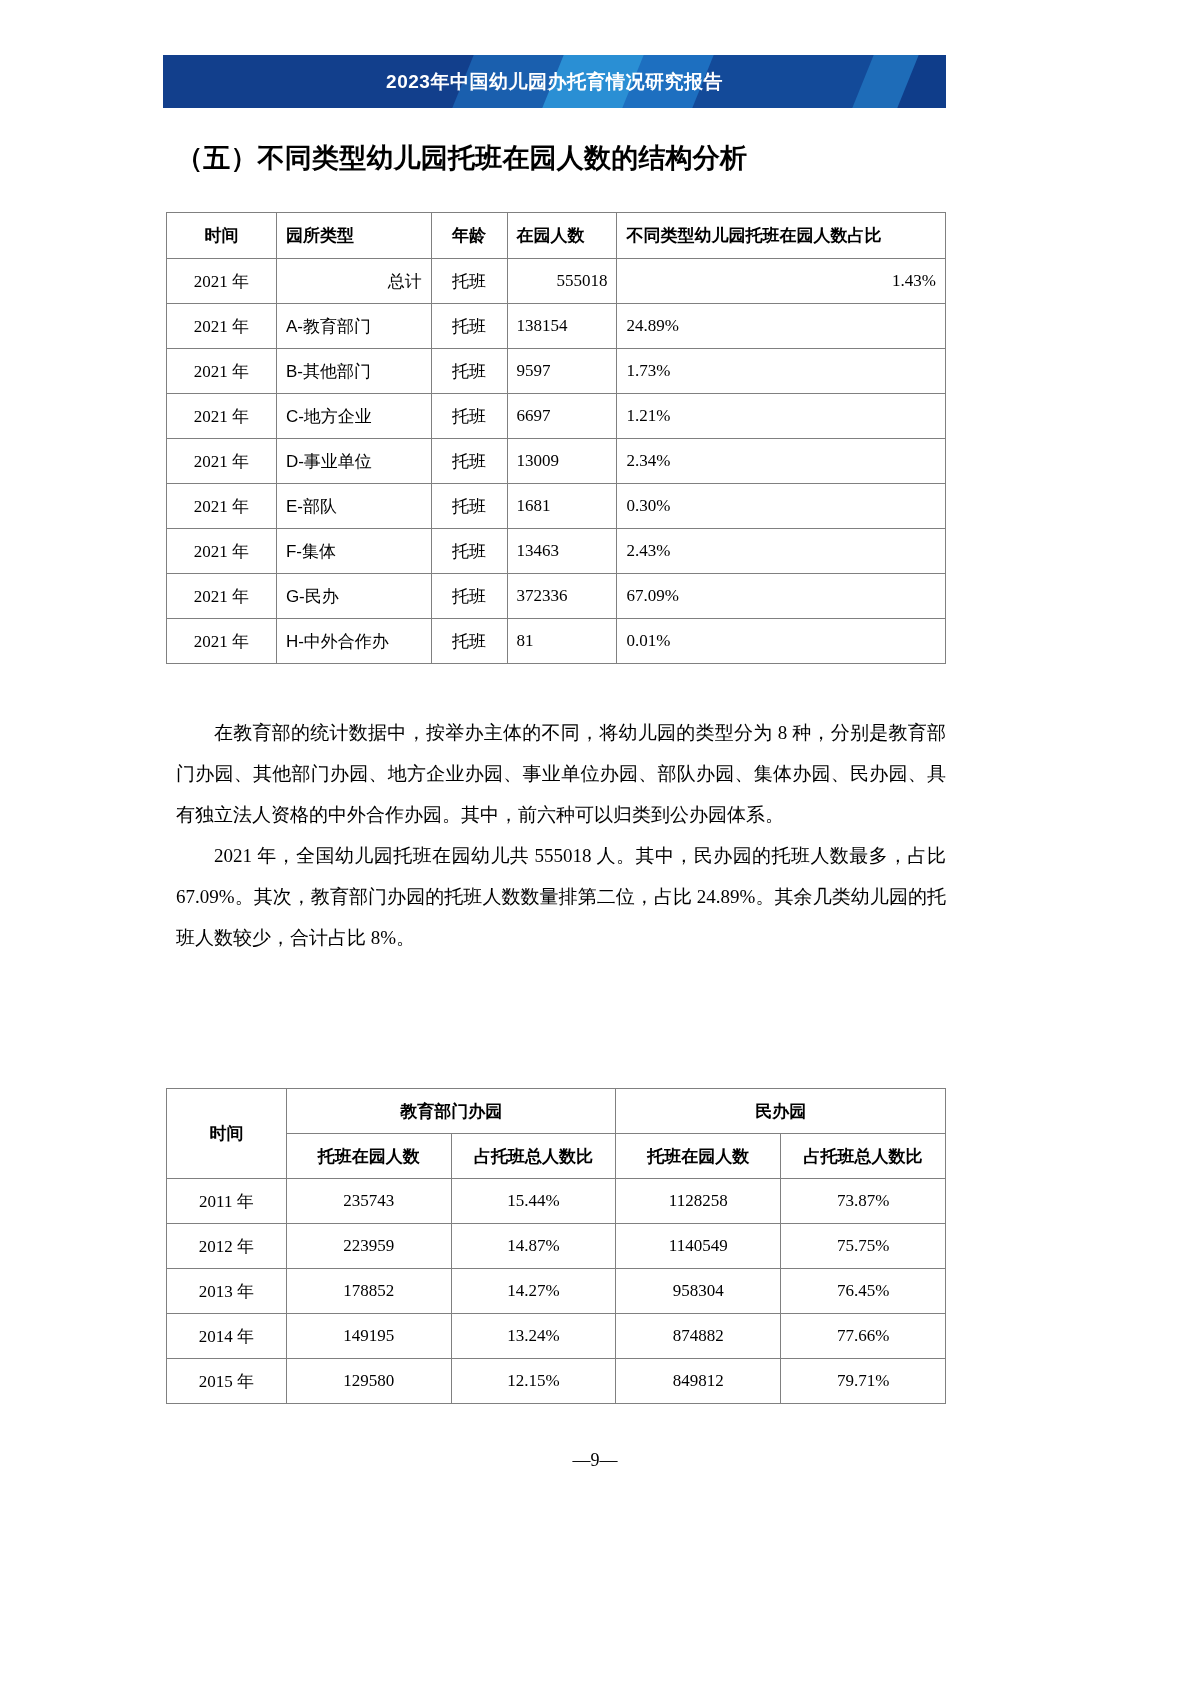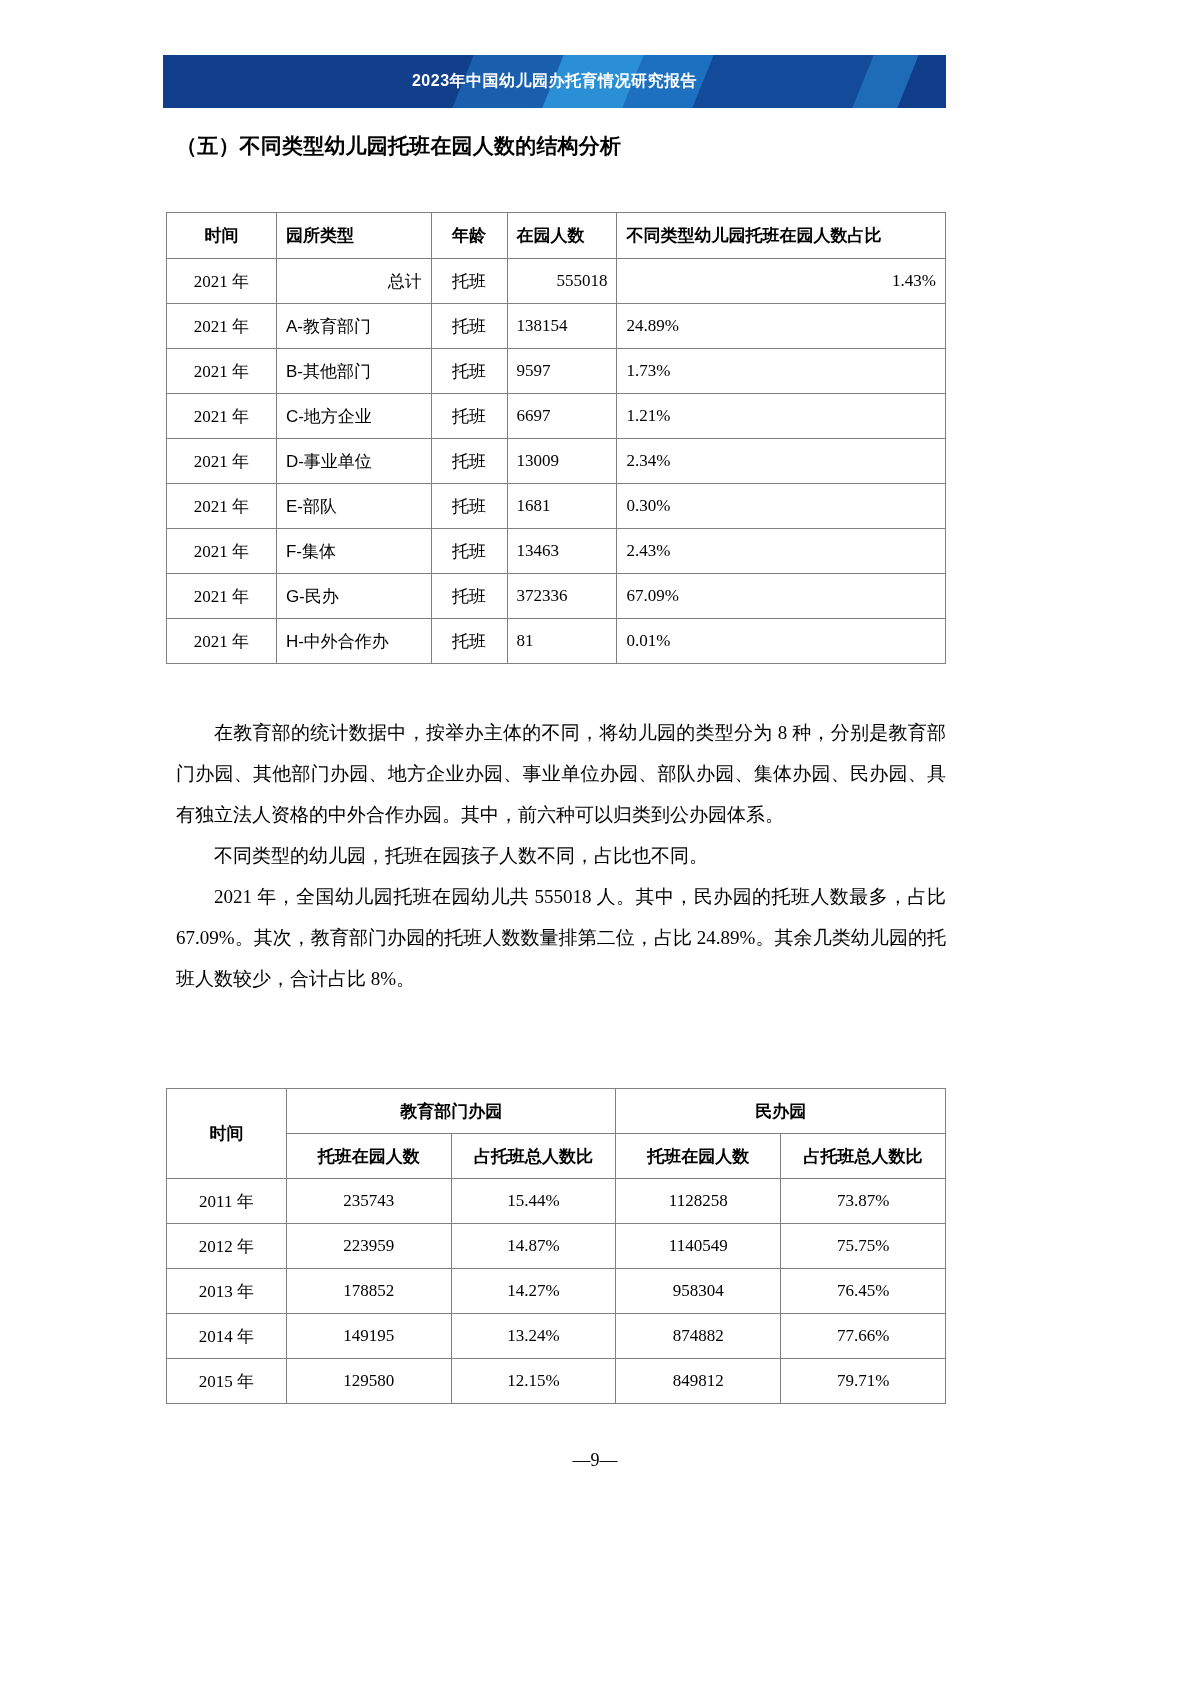--- a/index.html
+++ b/index.html
@@ -76,33 +76,33 @@
     left: 0;
     top: 0;
     width: 100%;
     height: 100%;
     display: flex;
     align-items: center;
     justify-content: center;
     color: #ffffff;
     font-family: "Liberation Sans", "DejaVu Sans", sans-serif;
     font-weight: bold;
-    font-size: 16px;
+    font-size: 19px;
     letter-spacing: 0.5px;
     white-space: nowrap;
   }
 
   
   .section-heading {
     position: absolute;
     left: 176px;
-    top: 132px;
+    top: 140px;
     font-family: "Liberation Sans", "DejaVu Sans", sans-serif;
     font-weight: bold;
-    font-size: 21px;
+    font-size: 27px;
     letter-spacing: 0.2px;
     white-space: nowrap;
   }
 
   
   table.doc-table {
     position: absolute;
     border-collapse: collapse;
     font-size: 17px;
     font-family: "Liberation Serif", "DejaVu Serif", serif;
@@ -268,21 +268,20 @@
           <td class="c-type cjk">H-中外合作办</td>
           <td class="c-age cjk">托班</td>
           <td class="c-count">81</td>
           <td class="c-pct">0.01%</td>
         </tr>
       </tbody>
   </table>
 
   <div class="body-text" id="body-text">
       <p>在教育部的统计数据中，按举办主体的不同，将幼儿园的类型分为 8 种，分别是教育部门办园、其他部门办园、地方企业办园、事业单位办园、部队办园、集体办园、民办园、具有独立法人资格的中外合作办园。其中，前六种可以归类到公办园体系。</p>
-      <p>不同类型的幼儿园，托班在园孩子人数不同，占比也不同。</p>
       <p>2021 年，全国幼儿园托班在园幼儿共 555018 人。其中，民办园的托班人数最多，占比 67.09%。其次，教育部门办园的托班人数数量排第二位，占比 24.89%。其余几类幼儿园的托班人数较少，合计占比 8%。</p>
     </div>
 
   <table class="doc-table" id="table2">
     <thead>
       <tr>
         <th class="c2-time" rowspan="2">时间</th>
         <th colspan="2">教育部门办园</th>
         <th colspan="2">民办园</th>
       </tr>

